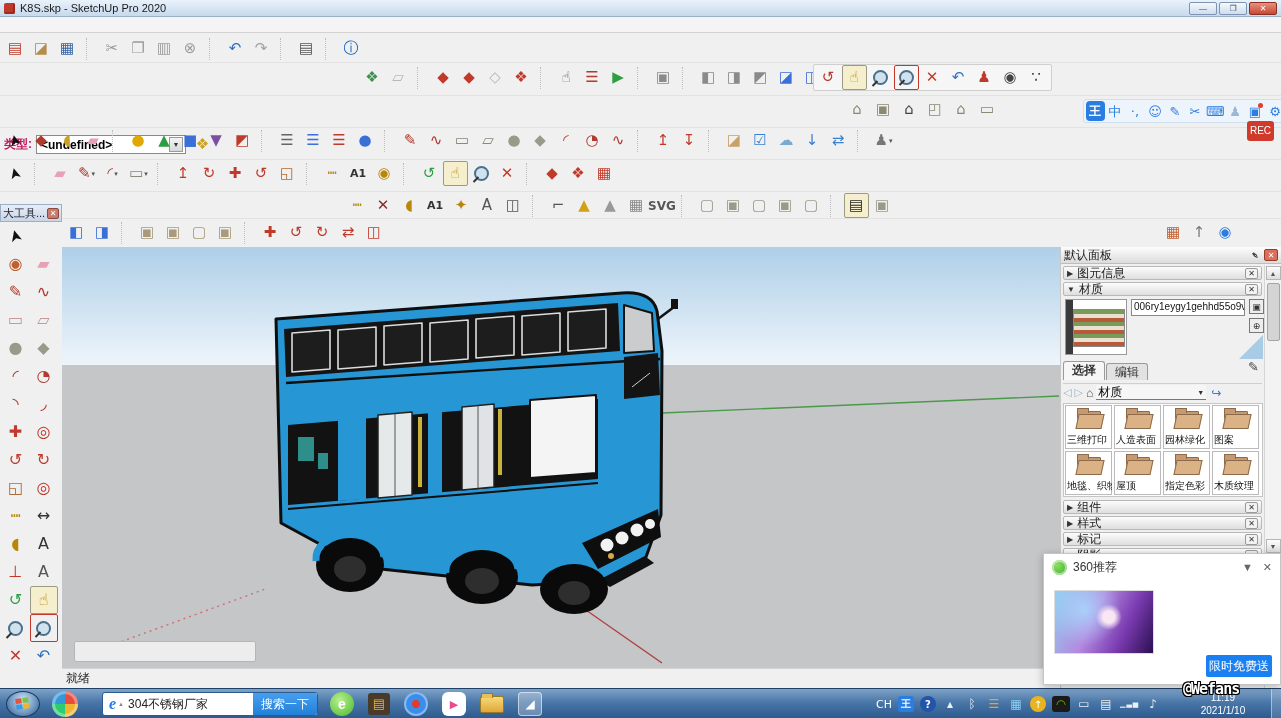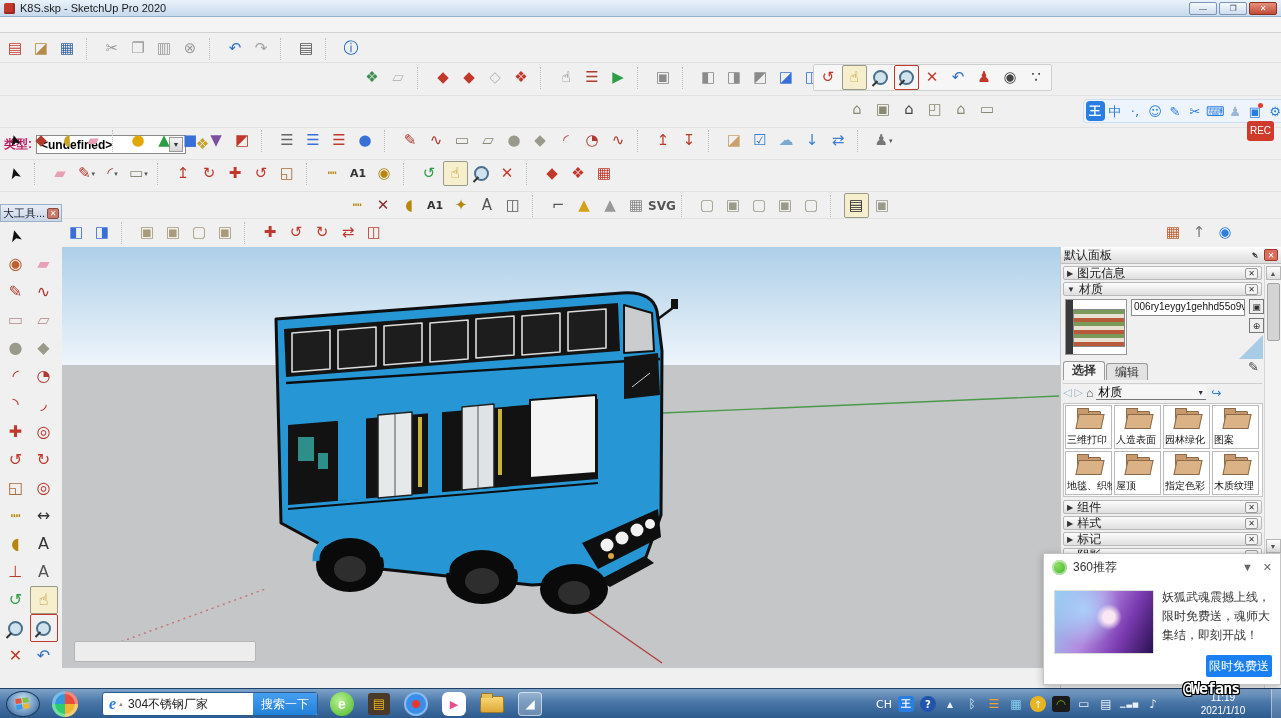--- a/index.html
+++ b/index.html
@@ -1056,20 +1056,23 @@
         <ellipse cx="512" cy="346" rx="16" ry="12" fill="#2e2e2e"></ellipse>
         <path d="M254,314 a34,26 0 0 1 68,-4" fill="none" stroke="#2697d4" stroke-width="7"></path>
         <path d="M384,326 a36,26 0 0 1 72,-4" fill="none" stroke="#2697d4" stroke-width="7"></path>
 
         <line x1="596" y1="72" x2="612" y2="60" stroke="#111" stroke-width="2.5"></line>
         <rect x="609" y="52" width="7" height="10" fill="#111"></rect>
       </g>
     </svg>
   </div>
   <div class="valuebox"></div>
+  <div class="statusbar">
+    <span>就绪</span>
+  </div>
 
   <div class="rpanel">
     <div class="rp-head">
       <span>默认面板</span>
       <span class="pin">✒</span>
       <span class="hx">✕</span>
     </div>
 
     <div class="sec-row" style="top:19px">
       <span class="arr">▶</span>
@@ -1180,21 +1183,20 @@
   <div class="popup">
     <div class="pop-head">
       <span class="pop-logo"></span>
       <span class="pop-brand">360推荐</span>
       <span class="pop-acts">
         <span>▼</span>
         <span>✕</span>
       </span>
     </div>
     <div class="pop-img"></div>
-    <div class="pop-text">妖狐武魂震撼上线，限时免费送，魂师大集结，即刻开战！</div>
     <div class="pop-btn">限时免费送</div>
   </div>
 
   <div class="taskbar">
     <div class="orb">
       <span class="flag">
           <i></i>
           <i></i>
           <i></i>
           <i></i>

